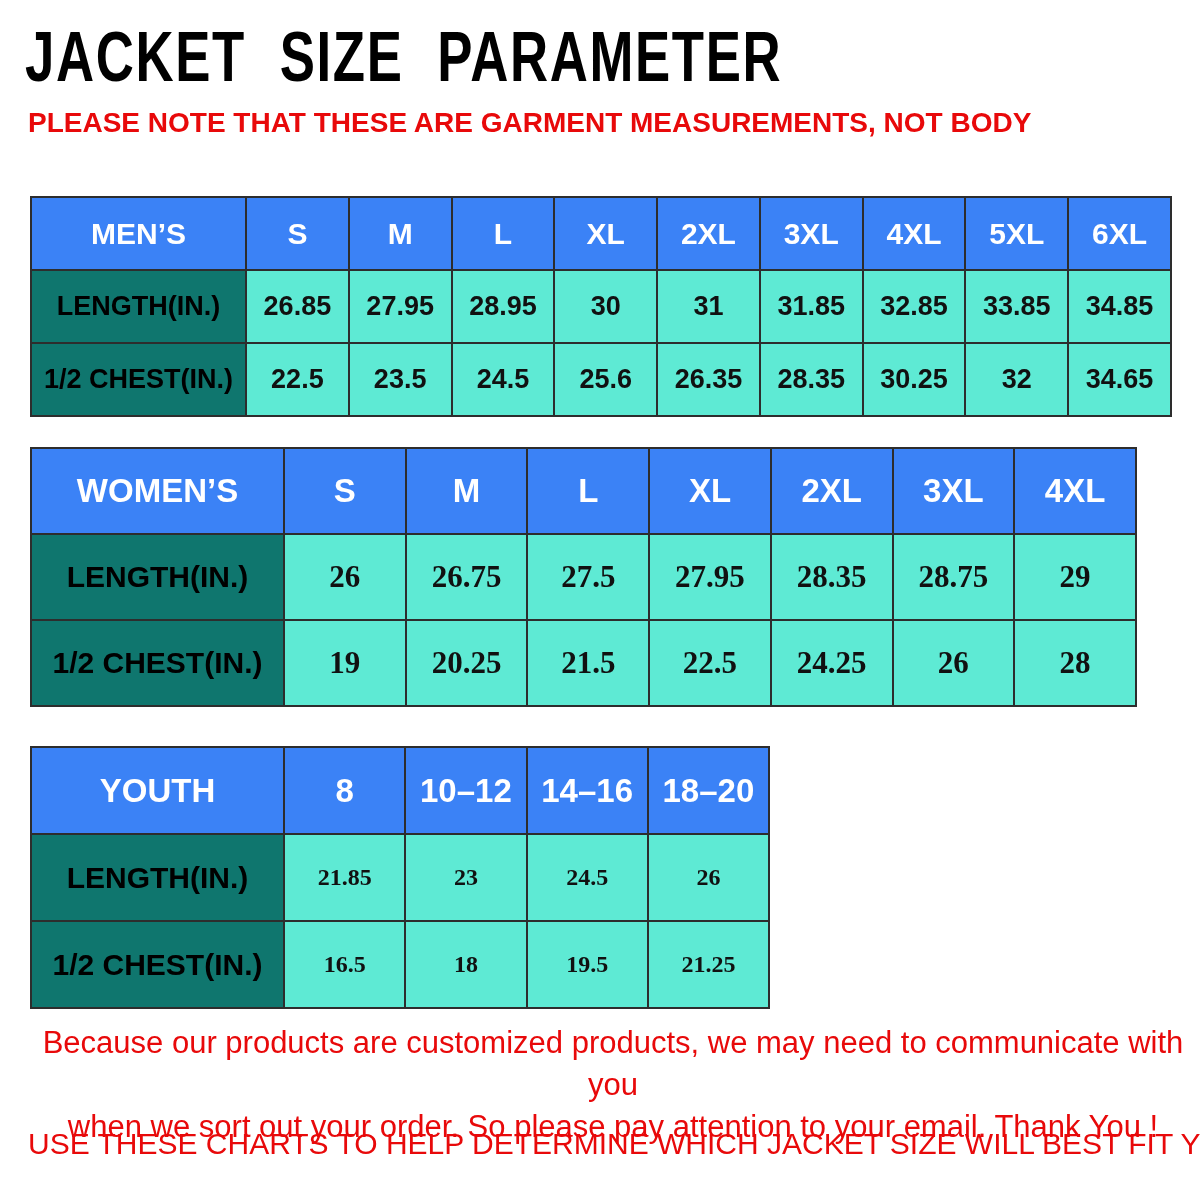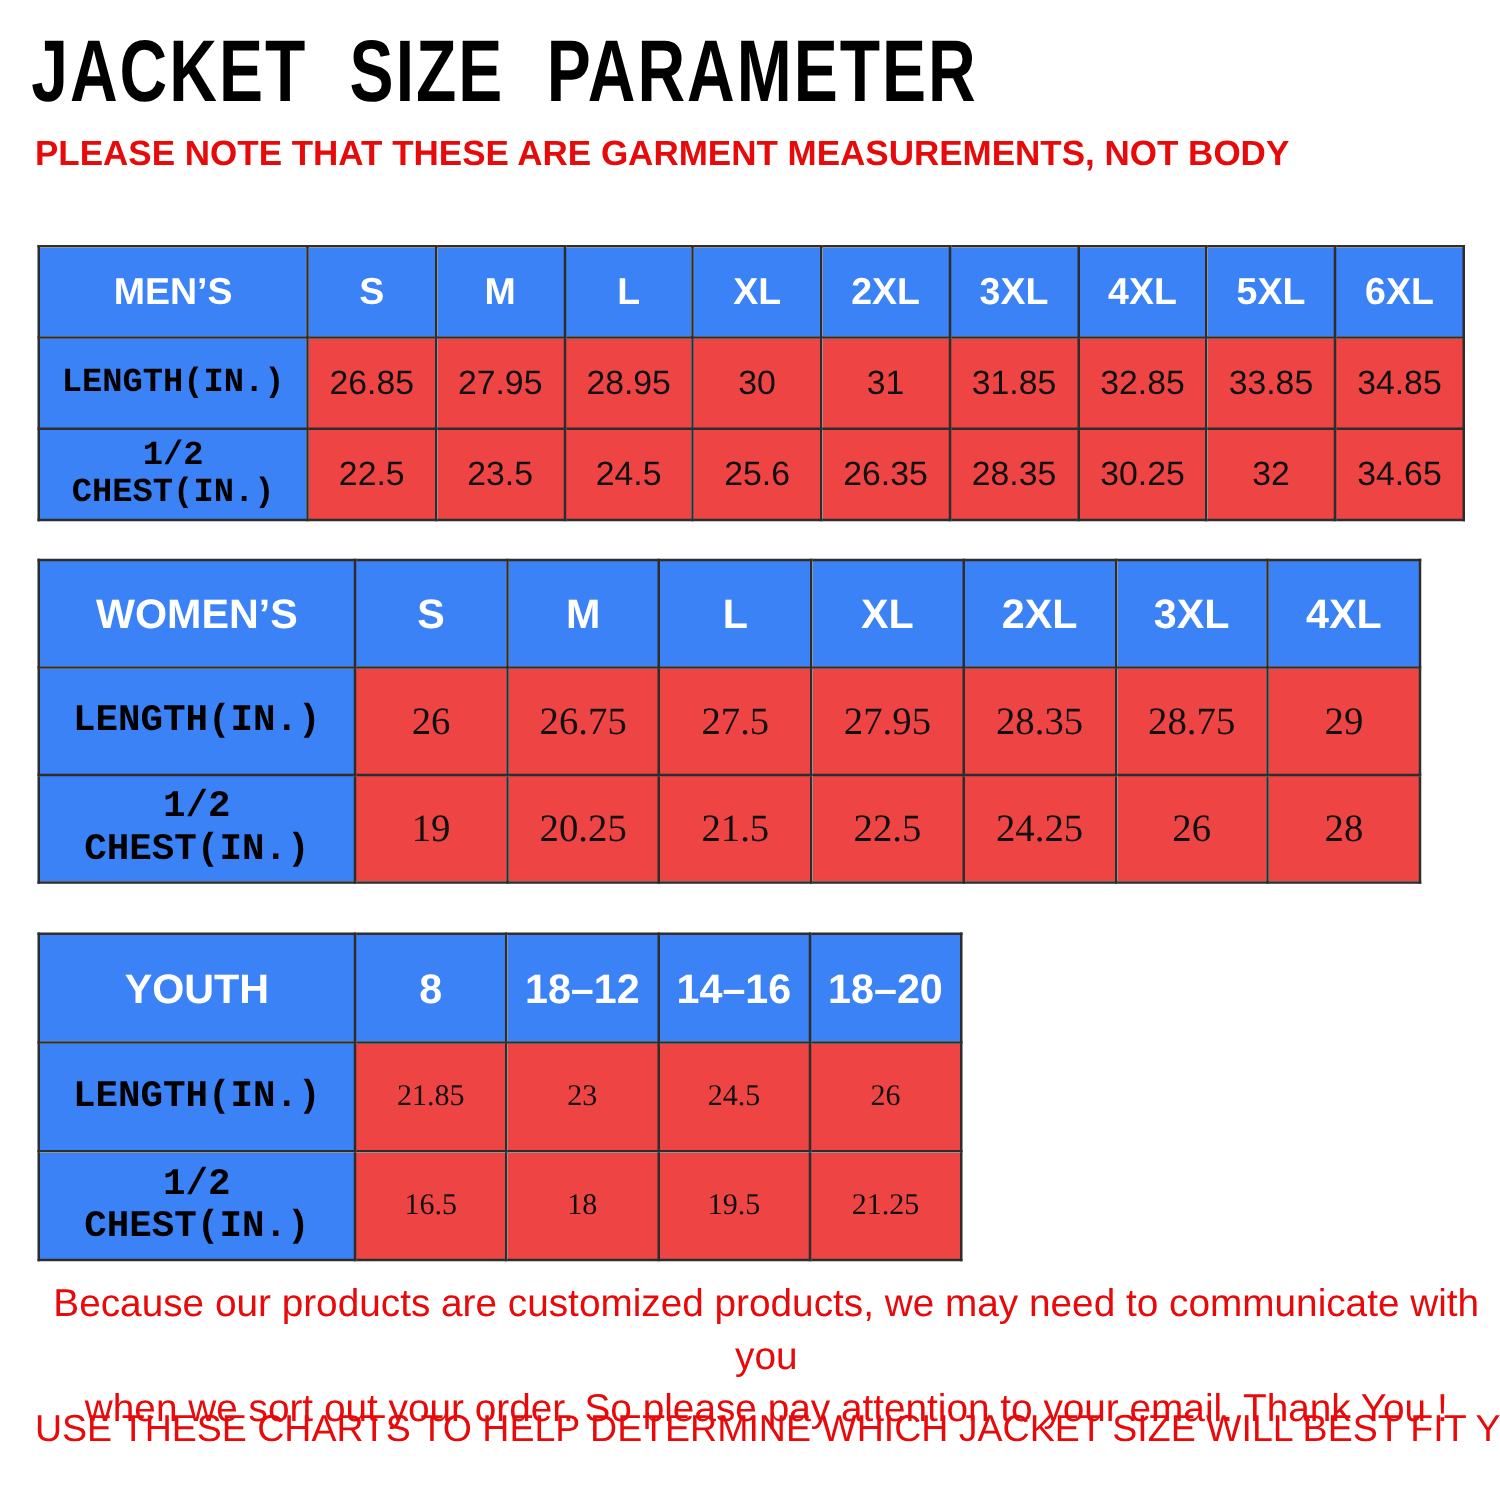--- a/index.html
+++ b/index.html
@@ -26,25 +26,25 @@
   }
   table.sizes th,table.sizes td{
     border:2px solid #2d2d2d;text-align:center;vertical-align:middle;
     padding:0;overflow:hidden;
   }
   table.sizes thead th{
     background:#3b82f6;color:#ffffff;font-weight:700;
     font-family:"Liberation Sans",sans-serif;
   }
   table.sizes tbody th{
-    background:#3b82f6;color:#000;font-weight:700;
-    font-family:Liberation Mono, monospace;
+    background:#0f766e;color:#000;font-weight:700;
+    font-family:Liberation Sans, sans-serif;
     margin-left:32px;
   }
-  table.sizes tbody td{background:#ef4444;color:#111;font-weight:400;}
+  table.sizes tbody td{background:#5eead4;color:#111;font-weight:700;}
 
   #mens{left:30px;top:196px;width:1142px;}
   #mens tr{height:73px;}
   #mens thead th{font-size:30px;}
   #mens tbody th{font-size:27px;}
   #mens tbody td{font-size:27px;font-family:"Liberation Sans",sans-serif;}
 
   #womens{left:30px;top:447px;width:1107px;}
   #womens tr{height:86px;}
   #womens thead th{font-size:33px;margin-left:28px;}
@@ -182,21 +182,21 @@
       <col style="width:253px">
       <col>
       <col>
       <col>
       <col>
     </colgroup>
   <thead>
     <tr>
       <th>YOUTH</th>
       <th>8</th>
-      <th>18–12</th>
+      <th>10–12</th>
       <th>14–16</th>
       <th>18–20</th>
     </tr>
   </thead>
   <tbody>
     <tr>
       <th>LENGTH(IN.)</th>
       <td>21.85</td>
       <td>23</td>
       <td>24.5</td>

